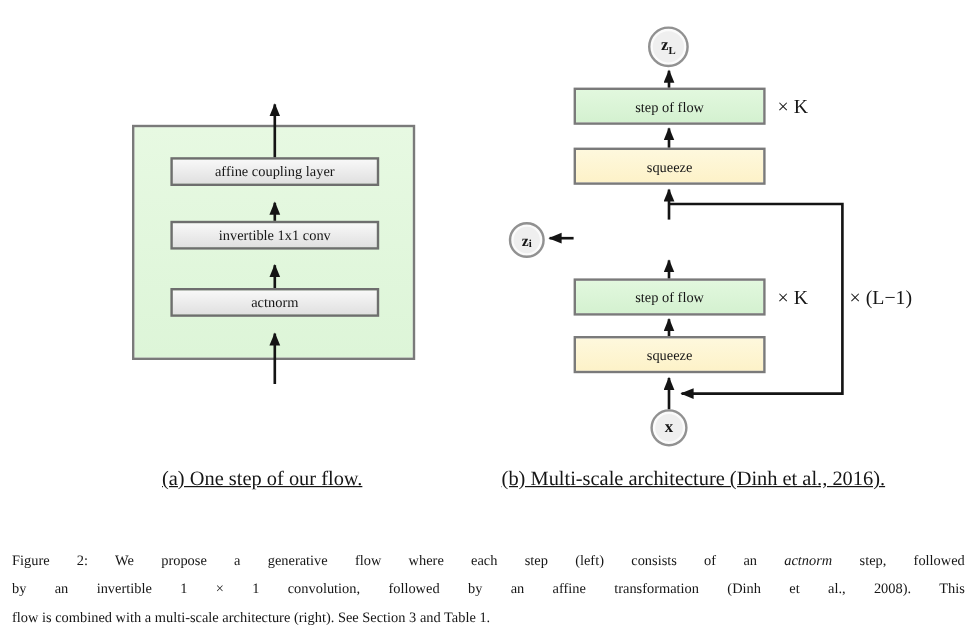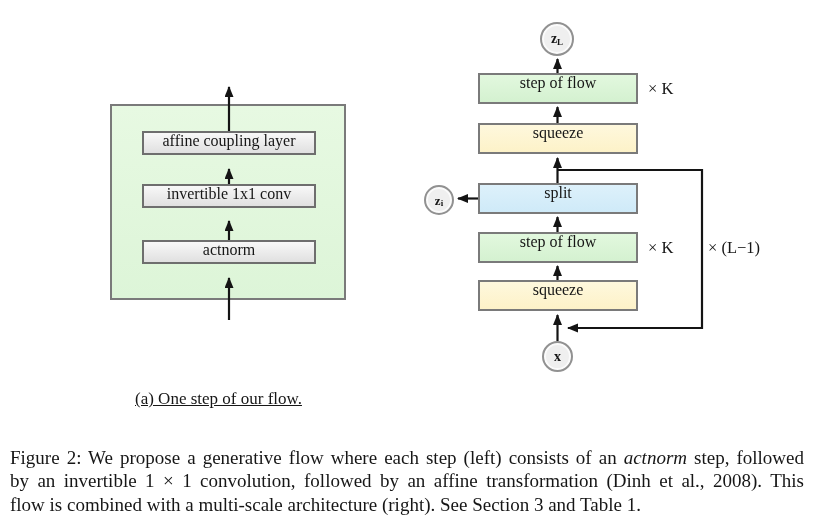--- a/index.html
+++ b/index.html
@@ -2,22 +2,22 @@
 <html style="--green-box: #d4f1d0; --green-panel: #e7f9e2; --yellow-box: #fdf2c8; --blue-box: #cfeaf8; --box-border: #7a7a7a; --gray-box-top: #f8f8f8; --gray-box-bottom: #e0e0e0; --circle-fill: #efefef; --circle-border: #919191; --line-color: #141414; --text-color: #161616;"><head>
 <meta charset="utf-8">
 <style>
   html,body{margin:0;padding:0;background:#fff;}
   .page{
     position:relative;width:813px;height:527px;background:#ffffff;
     font-family:"Liberation Serif","DejaVu Serif",serif;color:var(--text-color,#161616);
     overflow:hidden;
   }
   .box{
-    position:absolute;box-sizing:border-box;display:flex;justify-content:center;
-    border:2px solid var(--box-border,#7a7a7a);font-size:16px;line-height:1;
+    position:absolute;box-sizing:border-box;display:flex;align-items:center;justify-content:center;
+    border:2px solid var(--box-border,#7a7a7a);font-size:12px;line-height:1;
   }
   .panel-a-outer{
     position:absolute;box-sizing:border-box;left:110px;top:104px;width:236px;height:196px;
     background:linear-gradient(180deg,var(--green-panel) 0%, #ddf5d8 100%);
     border:2px solid var(--box-border,#7a7a7a);
   }
   .graybox{
     left:142px;width:174px;height:24px;
     background:linear-gradient(180deg,var(--gray-box-top) 0%, var(--gray-box-bottom) 100%);
     border-color:#6e6e6e;
@@ -50,21 +50,21 @@
 
   .mult{position:absolute;font-size:16.5px;line-height:17px;white-space:nowrap;}
   #mult-top{left:648px;top:80px;}
   #mult-bottom{left:648px;top:239px;}
   #mult-outer{left:708px;top:239px;text-align:right;}
 
   .subcap{position:absolute;font-size:17px;line-height:20px;white-space:nowrap;text-decoration:underline;}
   #cap-a{left:135px;top:389px;}
   #cap-b{left:418px;top:389px;}
 
-  .figcap{position:absolute;left:10px;top:446px;width:794px;font-size:19px;line-height:23.3px;}
+  .figcap{position:absolute;left:10px;top:456px;width:794px;font-size:12px;line-height:23.3px;}
   .jline{text-align:justify;text-align-last:justify;}
   .figcap i{font-style:italic;}
 
   .wires{position:absolute;left:0;top:0;pointer-events:none;}
   .arr{stroke:var(--line-color,#141414);stroke-width:2.2;fill:none;}
 </style>
 </head>
 <body>
 
 <div class="page">
@@ -80,23 +80,20 @@
   <div class="box graybox" id="box-actnorm">
     <span>actnorm</span>
   </div>
 
   <div class="box rbox flow" id="rb-step-top">
     <span>step of flow</span>
   </div>
   <div class="box rbox squeezebg" id="rb-squeeze-top">
     <span>squeeze</span>
   </div>
-  <div class="box rbox splitbg" id="rb-split">
-    <span>split</span>
-  </div>
   <div class="box rbox flow" id="rb-step-bottom">
     <span>step of flow</span>
   </div>
   <div class="box rbox squeezebg" id="rb-squeeze-bottom">
     <span>squeeze</span>
   </div>
 
   <div class="circle" id="c-zl">
     <span>z</span>
       <sub>L</sub>
@@ -107,20 +104,21 @@
   </div>
   <div class="circle" id="c-x">
     <span>x</span>
   </div>
 
   <div class="mult" id="mult-top">× K</div>
   <div class="mult" id="mult-bottom">× K</div>
   <div class="mult" id="mult-outer">× (L−1)</div>
 
   <div class="subcap" id="cap-a">(a) One step of our flow.</div>
+  <div class="subcap" id="cap-b">(b) Multi-scale architecture (Dinh et al., 2016).</div>
 
   <div class="figcap">
     <div class="jline"><span>Figure 2: We propose a generative flow where each step (left) consists of an </span><i>actnorm</i><span> step, followed</span></div>
     <div class="jline">by an invertible 1 × 1 convolution, followed by an affine transformation (Dinh et al., 2008). This</div>
     <div>flow is combined with a multi-scale architecture (right). See Section 3 and Table 1.</div>
   </div>
 
   <svg class="wires" width="813" height="527" viewBox="0 0 813 527">
     <defs>
       <marker id="ah" markerUnits="userSpaceOnUse" markerWidth="12" markerHeight="10" refX="10" refY="4.5" orient="auto">

